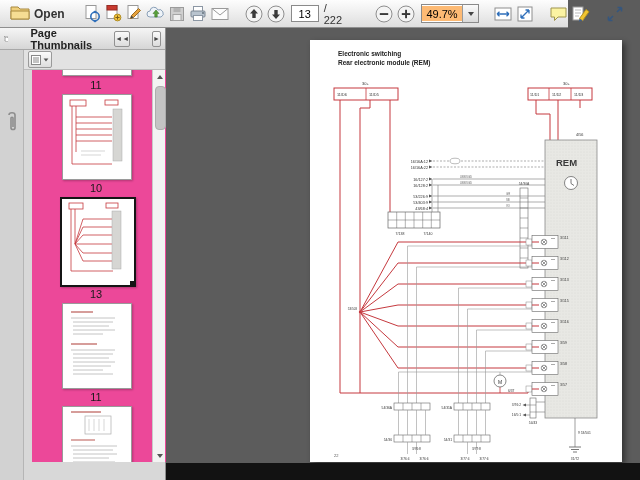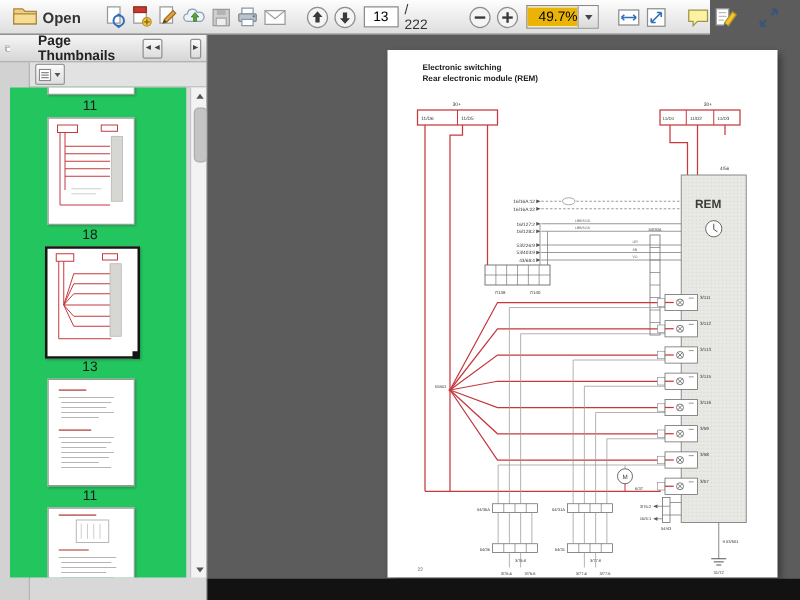--- a/index.html
+++ b/index.html
@@ -7,32 +7,32 @@
   .abs{position:absolute}
   
   .toolbar{left:0;top:0;width:568px;height:28px;background:linear-gradient(#fdfdfd,#dedede);border-bottom:1px solid #8f8f8f;display:flex;align-items:center;padding-left:6px;box-sizing:border-box;gap:2px}
   .tbtn{height:22px;display:flex;align-items:center;gap:4px;padding:0 4px;border-radius:3px}
   .open-label{font-size:12px;font-weight:bold;color:#333}
   .sep{width:1px;height:19px;background:#b0b0b0;margin:0 5px}
   .ibtn{width:25px;height:22px;display:flex;align-items:center;justify-content:center;border-radius:3px}
   .page-input{width:26px;height:15px;font-size:11px;text-align:center;border:1px solid #8a8a8a;background:#fff;padding:0;margin:0 3px}
   .page-total{font-size:11px;color:#333;margin-right:18px}
   .zoom-wrap{display:flex;align-items:center;border:1px solid #8a8a8a;background:#fff;height:17px;margin-left:3px}
-  .zoom-input{width:40px;border:none;font-size:11px;text-align:right;padding:0;height:15px;background:#eab308}
+  .zoom-input{width:40px;border:none;font-size:11px;text-align:center;padding:0;height:15px;background:#fdba74}
   .zoom-drop{width:15px;height:17px;border-left:1px solid #9a9a9a;background:linear-gradient(#fbfbfb,#d9d9d9);display:flex;align-items:center;justify-content:center}
   .tri-down{width:0;height:0;border-left:3.5px solid transparent;border-right:3.5px solid transparent;border-top:4.5px solid #444}
   
   .sidebar{left:0;top:28px;width:166px;height:452px;background:#d8d8d8;border-right:1px solid #8f8f8f;box-sizing:border-box}
   .sb-header{left:0;top:0;width:165px;height:22px;background:linear-gradient(#f5f5f5,#d6d6d6);border-bottom:1px solid #a8a8a8;display:flex;align-items:center;padding:0 4px;box-sizing:border-box;gap:22px}
   .sb-title{font-size:11px;font-weight:bold;color:#222;flex:1}
   .mini-btn{width:14px;height:14px;border:1px solid #919191;background:linear-gradient(#fafafa,#dcdcdc);border-radius:2px;font-size:7px;color:#444;display:flex;align-items:center;justify-content:center;line-height:1}
   .left-strip{left:0;top:22px;width:24px;height:430px;background:#d2d2d2;border-right:1px solid #b5b5b5;box-sizing:border-box}
   .options-bar{left:24px;top:22px;width:141px;height:20px;background:#e2e2e2;border-bottom:1px solid #bcbcbc;display:flex;align-items:center;padding-left:4px;box-sizing:border-box}
   .opt-btn{width:22px;height:15px;border:1px solid #9a9a9a;background:linear-gradient(#fbfbfb,#ddd);border-radius:2px;display:flex;align-items:center;justify-content:center;gap:2px}
-  .thumb-panel{left:8px;top:42px;width:141px;height:392px;background:#22c55e;overflow:hidden}
+  .thumb-panel{left:32px;top:42px;width:141px;height:392px;background:#ec4899;overflow:hidden}
   .scrollbar{left:152px;top:42px;width:13px;height:392px;background:#f3f3f3;border-left:1px solid #c9c9c9;box-sizing:border-box}
   .sb-arrow{width:13px;height:13px;display:flex;align-items:center;justify-content:center}
   .sb-thumbtrack{position:absolute;left:2px;top:16px;width:9px;height:42px;background:#c4c4c4;border-radius:4px;border:1px solid #adadad}
   .tri-up-s{width:0;height:0;border-left:3px solid transparent;border-right:3px solid transparent;border-bottom:4px solid #555}
   .tri-dn-s{width:0;height:0;border-left:3px solid transparent;border-right:3px solid transparent;border-top:4px solid #555}
   .thumb{position:absolute;left:30px;width:68px;background:#fff;border:1px solid #9a9a9a;box-shadow:1px 1px 2px rgba(0,0,0,.25)}
   .thumb.sel{left:28px;width:72px;border:2px solid #151515}
   .thumb-label{position:absolute;width:128px;left:0;text-align:center;font-size:11px;color:#1a1a1a}
   .sel-handle{position:absolute;right:-2px;bottom:-2px;width:6px;height:6px;background:#151515}
   
@@ -216,21 +216,21 @@
     <div class="thumb" style="top:24px;height:84px">
       <svg width="68" height="84" viewBox="0 0 68 84">
         <rect x="7" y="5" width="16" height="6" fill="none" stroke="#c5393e" stroke-width=".8"></rect>
         <rect x="42" y="5" width="13" height="5" fill="none" stroke="#c5393e" stroke-width=".8"></rect>
         <path d="M9 11v58M13 11v46" stroke="#c5393e" stroke-width=".8" fill="none"></path>
         <path d="M13 22h36M13 28h36M13 34h36M13 40h36M13 46h36M9 69h40" stroke="#c5393e" stroke-width=".8" fill="none"></path>
         <rect x="50" y="14" width="9" height="52" fill="#d6d6d3" stroke="#aaa" stroke-width=".5"></rect>
         <path d="M18 56h24M18 60h20" stroke="#bbb" stroke-width=".6"></path>
       </svg>
     </div>
-    <div class="thumb-label" style="top:112px">18</div>
+    <div class="thumb-label" style="top:112px">10</div>
 
     <div class="thumb sel" style="top:127px;height:86px">
       <svg width="68" height="82" viewBox="0 0 68 82">
         <rect x="7" y="4" width="14" height="6" fill="none" stroke="#c5393e" stroke-width=".8"></rect>
         <rect x="44" y="4" width="12" height="5" fill="none" stroke="#c5393e" stroke-width=".8"></rect>
         <path d="M9 10v62M13 10v35" stroke="#c5393e" stroke-width=".8" fill="none"></path>
         <path d="M13 45l8-25h29M13 45l8-17h29M13 45l8-9h29M13 45h37M13 45l8 9h29M13 45l8 17h29M9 72h42" stroke="#c5393e" stroke-width=".8" fill="none"></path>
         <rect x="50" y="12" width="9" height="58" fill="#d6d6d3" stroke="#aaa" stroke-width=".5"></rect>
       </svg>
       <div class="sel-handle"></div>

